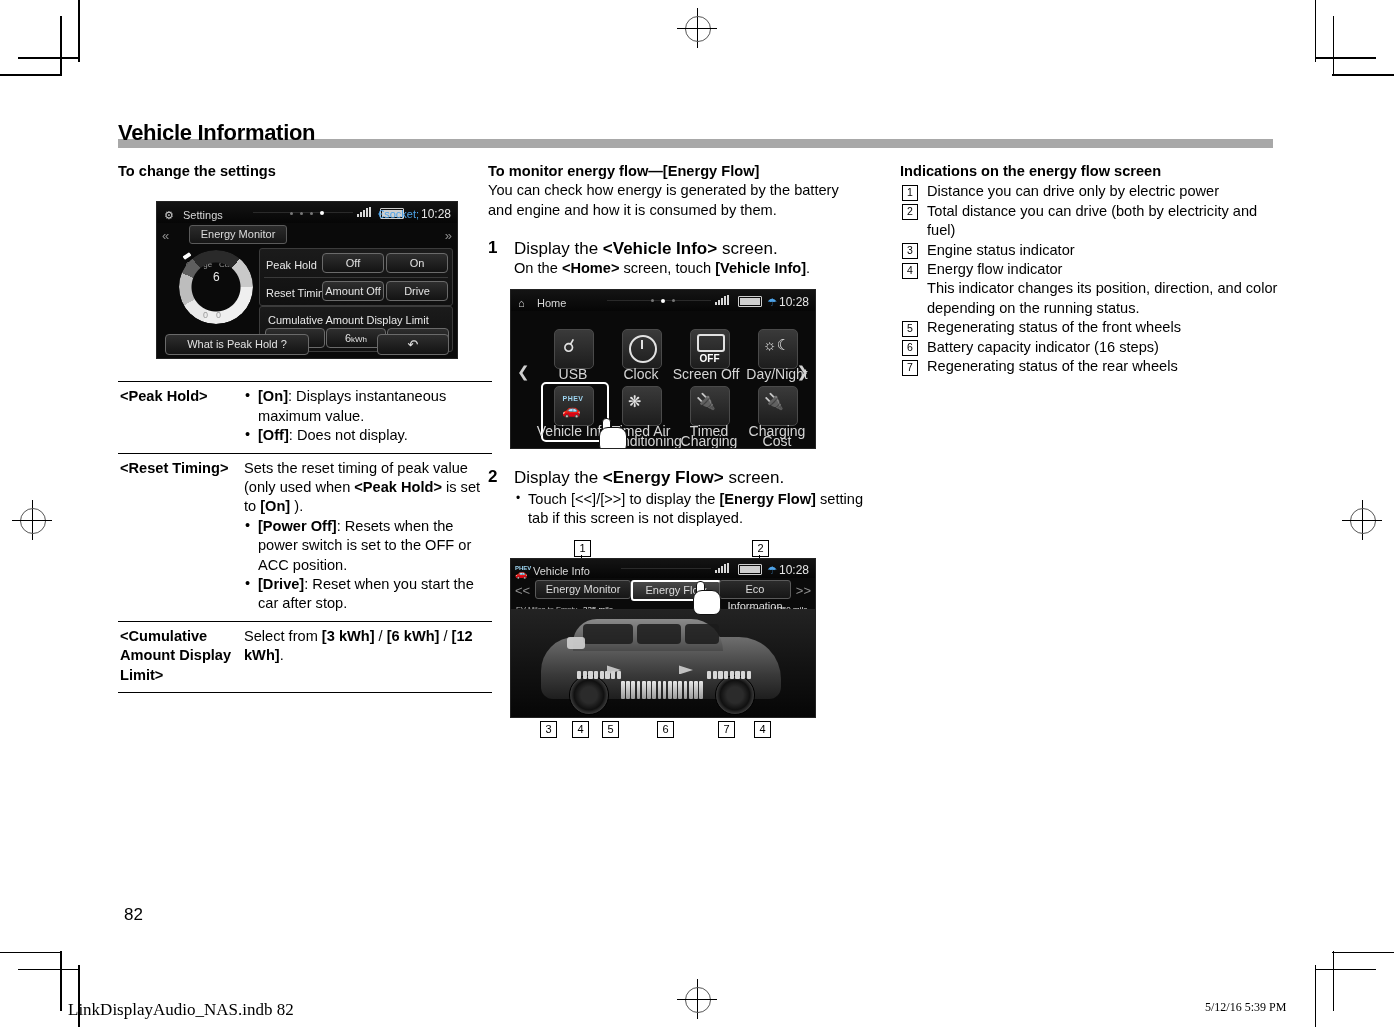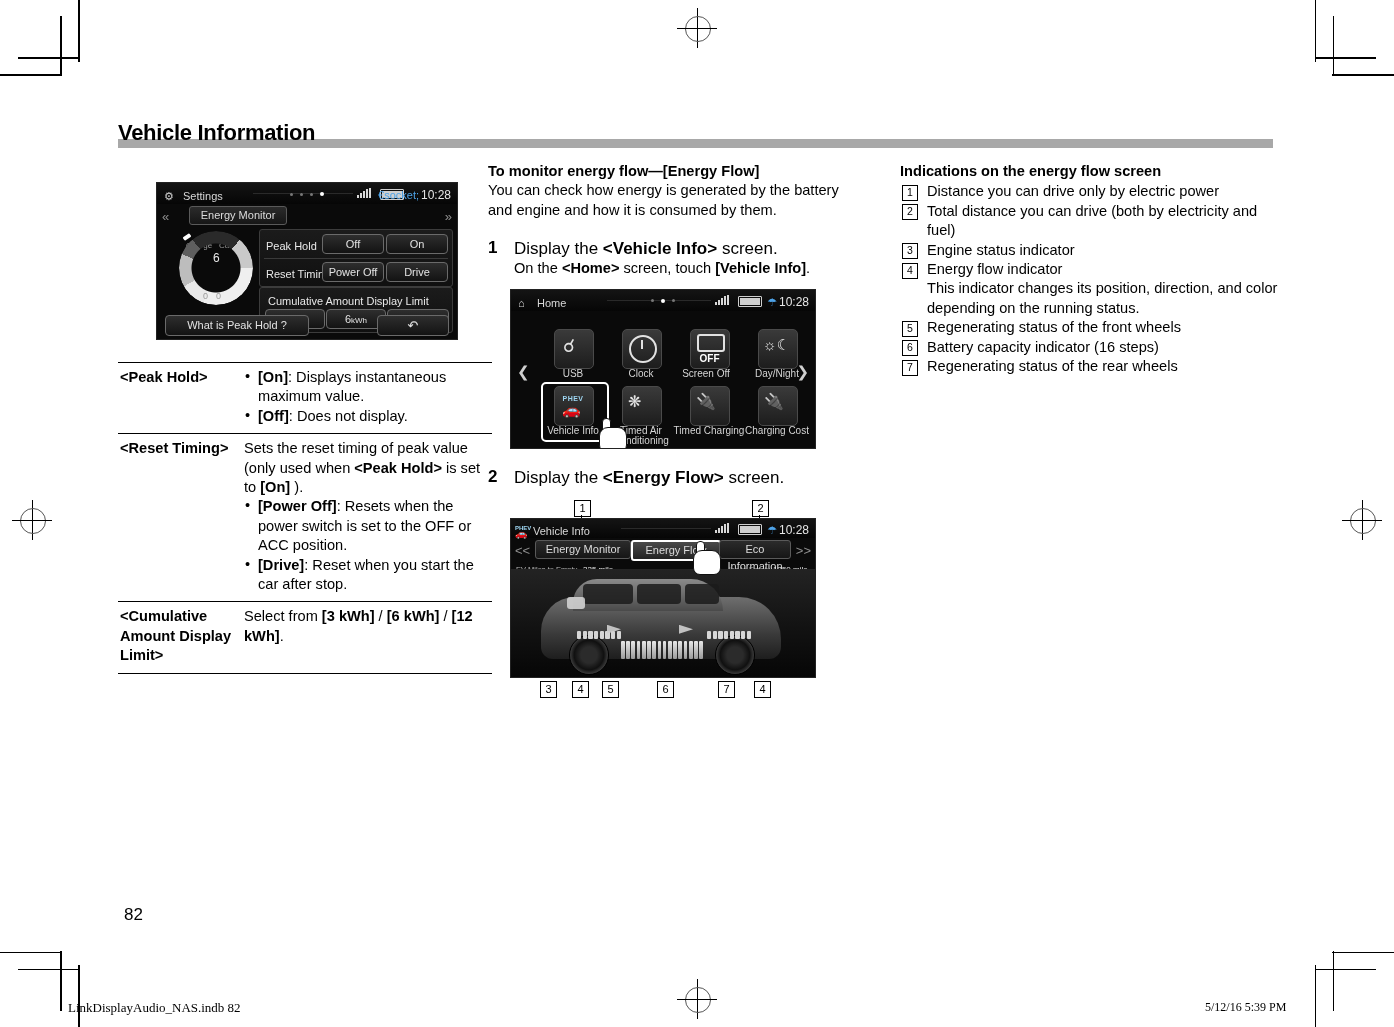--- a/index.html
+++ b/index.html
@@ -79,21 +79,21 @@
         background:conic-gradient(from 200deg,#e9e9e9 0deg 40deg,#bdbdbd 40deg 92deg,
                   #5f5f5f 92deg 120deg,#2a2a2a 120deg 200deg,#c9c9c9 200deg 250deg,#efefef 250deg 360deg);
         -webkit-mask:radial-gradient(circle,transparent 24px,#000 25px);
         mask:radial-gradient(circle,transparent 24px,#000 25px);}
   .dialmark{position:absolute;left:26px;top:52px;width:8px;height:4px;background:#fff;
             transform:rotate(-35deg);border-radius:1px;}
 
   
   .tile{position:absolute;width:38px;height:38px;border-radius:5px;
         background:linear-gradient(#3a3a3a,#1d1d1d);border:1px solid #4a4a4a;}
-  .tlabel{position:absolute;color:#d5d5d5;font-size:10px;text-align:center;width:74px;line-height:10px;}
+  .tlabel{position:absolute;color:#d5d5d5;font-size:14px;text-align:center;width:74px;line-height:10px;}
   .hsel{position:absolute;border:2px solid #fff;border-radius:5px;}
   .hand{position:absolute;width:26px;height:32px;}
   .hand .palm{position:absolute;left:0;top:9px;width:26px;height:23px;background:#fff;
               border:1.6px solid #111;border-radius:9px 9px 7px 7px;}
   .hand .fing{position:absolute;left:3px;top:0px;width:7px;height:15px;background:#fff;
               border:1.6px solid #111;border-radius:4px;}
 
   
   .carscene{position:absolute;left:0;top:42px;right:0;bottom:0;
             background:linear-gradient(#232323 0%,#121212 55%,#060606 100%);}
@@ -137,21 +137,21 @@
   .note{margin-top:14px;position:relative;padding-left:18px;font-size:14.6px;line-height:19.4px;}
   .note:before{content:"\2022";position:absolute;left:3px;top:-1px;}
 
   .steprow{display:flex;margin-top:18px;}
   .stepnum{font-weight:bold;font-size:17px;width:26px;flex:none;}
   .stepbody{flex:1;}
   .substep{position:relative;padding-left:14px;margin-top:2px;}
   .substep:before{content:"\2022";position:absolute;left:2px;top:-1px;font-size:12px;}
 
   .pagenum{position:absolute;left:124px;top:905px;font-size:17px;}
-  .ftl{position:absolute;left:68px;top:1000px;font-size:13px;font-family:"Liberation Serif",serif;}
+  .ftl{position:absolute;left:68px;top:1000px;font-size:17px;font-family:"Liberation Serif",serif;}
   .ftr{position:absolute;left:1205px;top:1000px;font-size:12px;font-family:"Liberation Serif",serif;}
 </style>
 </head>
 <body>
 
 <div class="page">
 
   <div class="mark" style="left:0;top:74px;width:62px;height:1.5px;"></div>
   <div class="mark" style="left:78px;top:0;width:1.5px;height:62px;"></div>
   <div class="mark" style="left:18px;top:57px;width:60px;height:1.5px;"></div>
@@ -184,20 +184,21 @@
   <div class="reg" style="right:12px;top:500px;">
       <i></i>
     </div>
 
   <div class="hdr">
     <div class="bar"></div>
     <div class="ttl">Vehicle Information</div>
   </div>
 
   <div class="col col1">
+    <div class="sub">To change the settings</div>
 
     <div class="shot shot1">
       <div class="statusbar">
         <div class="ico">⚙</div>
         <div class="sbl">Settings</div>
         <div class="rule"></div>
         <div class="dots">
             <i></i>
             <i></i>
             <i></i>
@@ -230,21 +231,21 @@
         <div class="lbl dim" style="left:46px;top:104px;font-size:9px;">0</div>
         <div class="lbl dim" style="left:59px;top:104px;font-size:9px;">0</div>
       </div>
 
       <div class="panel" style="left:102px;top:46px;width:192px;height:56px;">
         <div class="lbl" style="left:6px;top:7px;">Peak Hold</div>
         <div class="keybtn" style="left:62px;top:4px;width:60px;height:18px;line-height:18px;">Off</div>
         <div class="keybtn" style="left:126px;top:4px;width:60px;height:18px;line-height:18px;">On</div>
         <div style="position:absolute;left:4px;right:4px;top:28px;height:1px;background:#3a3a3a;"></div>
         <div class="lbl" style="left:6px;top:35px;">Reset Timing</div>
-        <div class="keybtn" style="left:62px;top:32px;width:60px;height:18px;line-height:18px;">Power Off</div>
+        <div class="keybtn" style="left:62px;top:32px;width:60px;height:18px;line-height:18px;">Amount Off</div>
         <div class="keybtn" style="left:126px;top:32px;width:60px;height:18px;line-height:18px;">Drive</div>
       </div>
 
       <div class="panel" style="left:102px;top:104px;width:192px;height:44px;">
         <div class="lbl" style="left:8px;top:4px;">Cumulative Amount Display Limit</div>
         <div class="keybtn" style="left:5px;top:21px;width:58px;height:18px;line-height:18px;">
           <span>3</span><span style="font-size:8px">kWh</span>
         </div>
         <div class="keybtn" style="left:66px;top:21px;width:58px;height:18px;line-height:18px;">
           <span>6</span><span style="font-size:8px">kWh</span>
@@ -375,20 +376,23 @@
           <div class="palm"></div>
       </div>
     </div>
 
     <div class="steprow">
       <div class="stepnum">2</div>
       <div class="stepbody">
         <div style="font-size:17px;line-height:21px;">
           <span>Display the </span><b>&lt;Energy Flow&gt;</b><span> screen.</span>
         </div>
+        <div class="substep">
+          <span>Touch </span><span>[&lt;&lt;]/[&gt;&gt;]</span><span> to display the </span><b>[Energy Flow]</b><span> setting tab if this screen is not displayed.</span>
+        </div>
       </div>
     </div>
 
     <div style="position:relative;height:18px;margin-top:12px;">
       <div class="cobox" style="left:86px;top:0;">1</div>
       <div class="cobox" style="left:264px;top:0;">2</div>
       <div class="coline" style="left:93px;top:15px;width:1px;height:18px;"></div>
       <div class="coline" style="left:271px;top:15px;width:1px;height:18px;"></div>
     </div>
 

